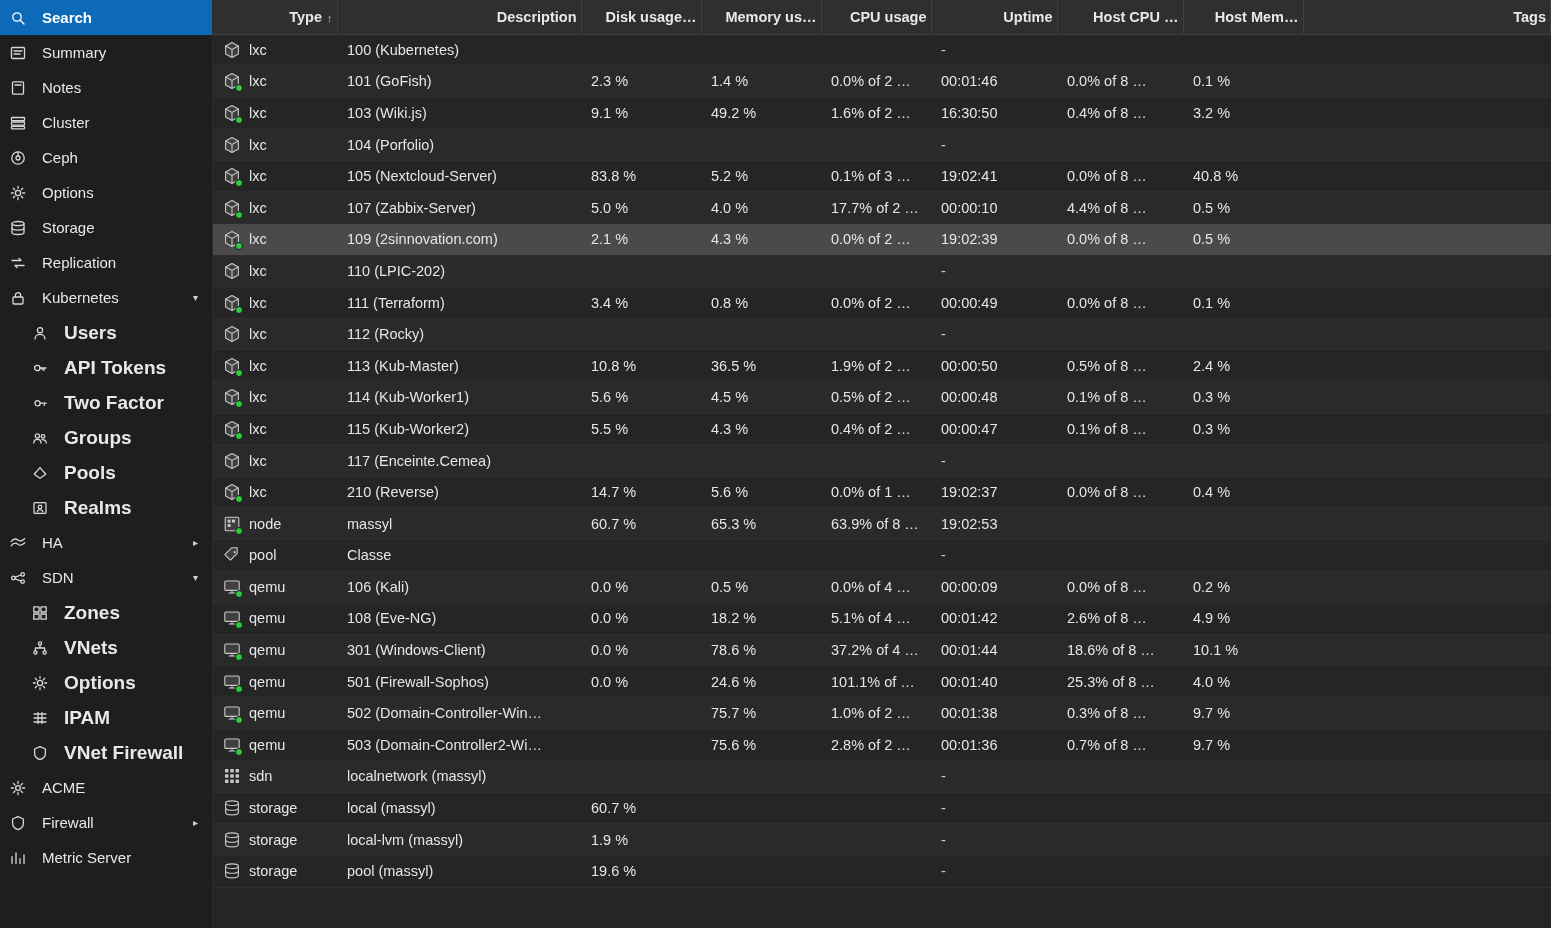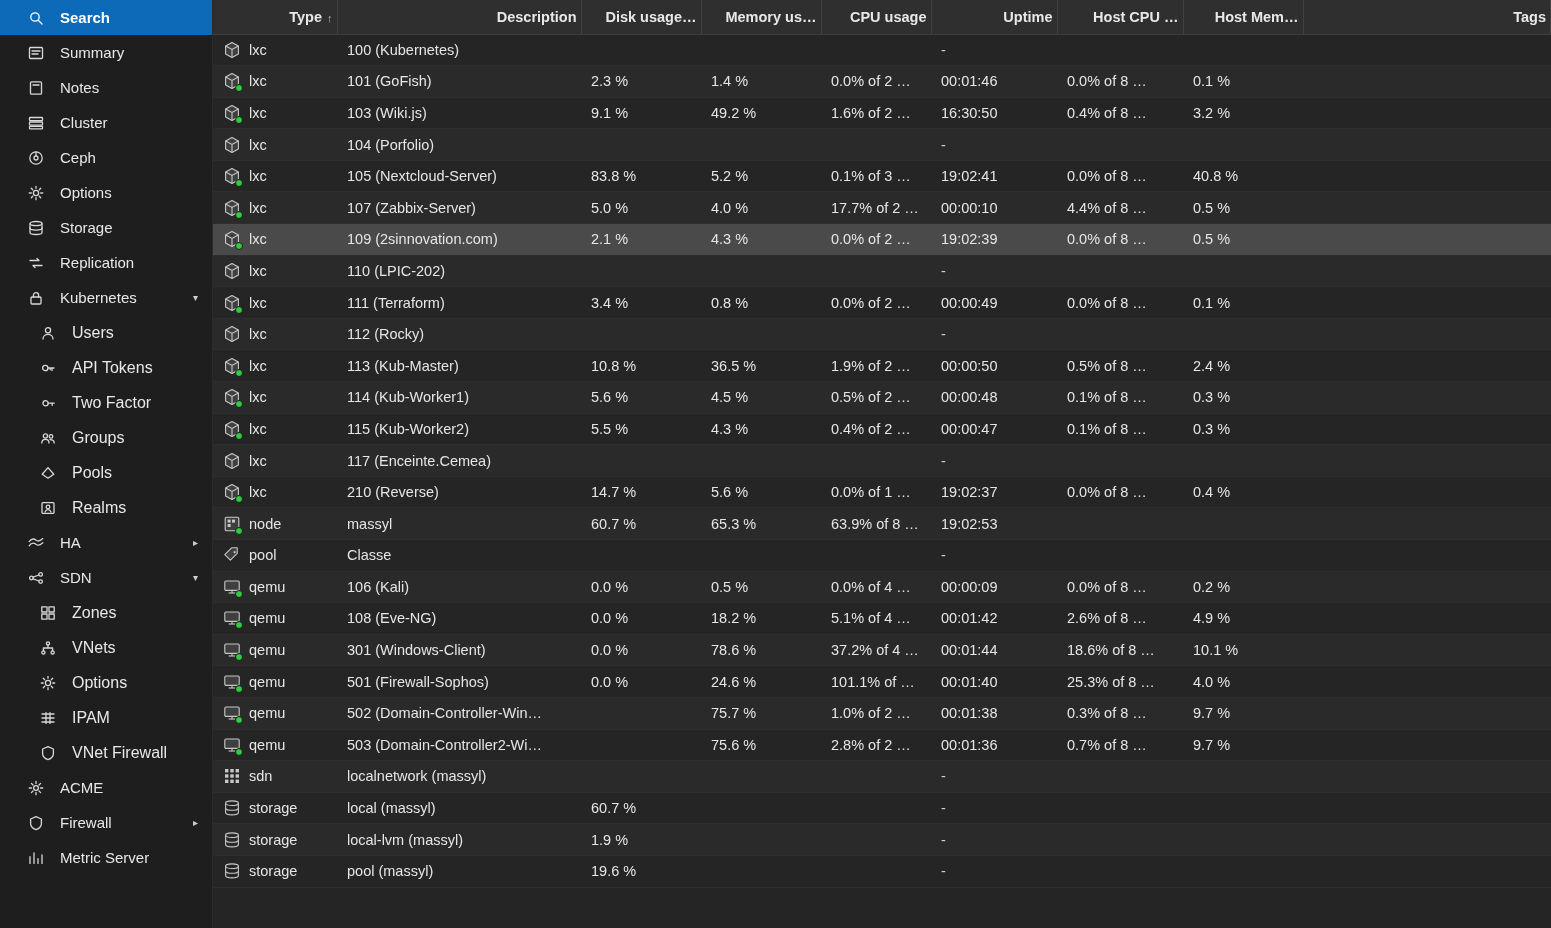--- a/index.html
+++ b/index.html
@@ -24,33 +24,33 @@
     height: 928px;
     background: #1e1e1e;
     border-right: 1px solid #2b2b2b;
     overflow: hidden;
     padding-top: 0px;
   }
   .nav-item {
     display: flex;
     align-items: center;
     height: 35px;
-    padding-left: 28px;
+    padding-left: 10px;
     color: #e8e8e8;
     font-size: 15px;
     position: relative;
     cursor: pointer;
     white-space: nowrap;
   }
   .nav-item.selected {
     background: #0d6ab8;
     color: #ffffff;
     font-weight: bold;
   }
-  .nav-item.child { padding-left: 40px; font-size: 16px; }
+  .nav-item.child { padding-left: 32px; font-size: 19px; font-weight: bold; }
   .nav-icon {
     width: 24px;
     min-width: 24px;
     display: inline-flex;
     align-items: center;
     justify-content: flex-start;
     color: #d8d8d8;
     margin-right: 8px;
   }
   .nav-item.selected .nav-icon { color: #fff; }

